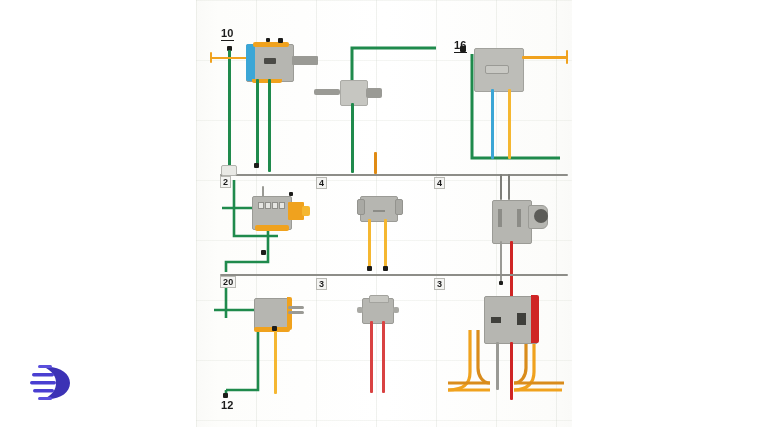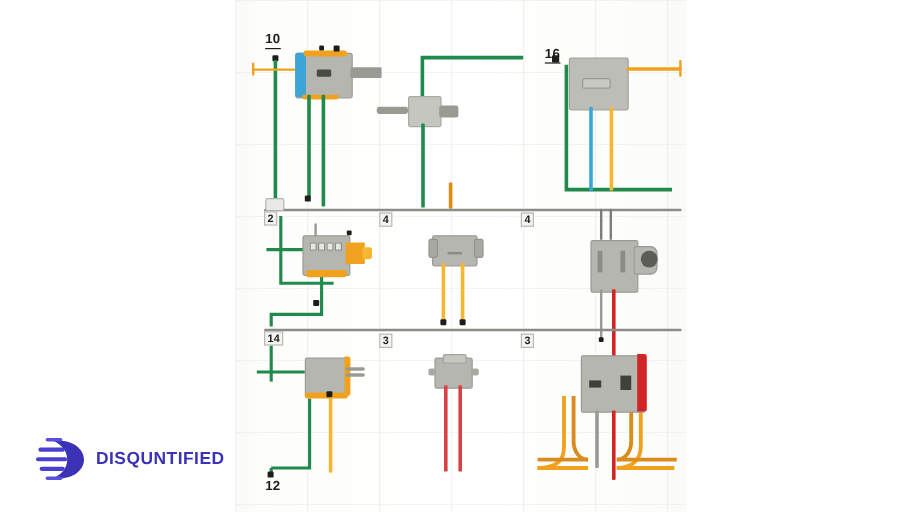--- a/index.html
+++ b/index.html
@@ -221,21 +221,21 @@
       <div class="slit" style="left:24px;top:8px;width:4px;height:18px;background:#8c8c87;"></div>
     </div>
     <div class="box" style="left:332px;top:205px;width:18px;height:22px;background:#b6b6b1;border:1px solid #9b9b96;border-radius:2px 6px 6px 2px;"></div>
     <div class="box" style="left:338px;top:209px;width:14px;height:14px;background:#5c5c58;border-radius:50%;"></div>
 
     <div class="wire w-red" style="left:314px;top:241px;width:3px;height:58px;"></div>
     <div class="wire w-gray" style="left:304px;top:241px;width:2.4px;height:44px;"></div>
     <div class="node" style="left:303px;top:281px;width:4px;height:4px;"></div>
 
     <div class="busbar" style="left:24px;top:274px;width:348px;"></div>
-    <div class="lbl boxed" style="left:24px;top:276px;">14</div>
+    <div class="lbl boxed" style="left:24px;top:276px;">20</div>
     <div class="lbl boxed" style="left:120px;top:278px;">3</div>
     <div class="lbl boxed" style="left:238px;top:278px;">3</div>
 
     <div class="box dev-gray" style="left:58px;top:298px;width:34px;height:30px;">
       <div class="box" style="left:32px;top:-2px;width:5px;height:33px;background:#f0a21e;border-radius:0 2px 2px 0;"></div>
       <div class="box" style="left:-1px;top:28px;width:36px;height:5px;background:#f0a21e;"></div>
     </div>
     <div class="box w-gray" style="left:92px;top:306px;width:16px;height:3px;"></div>
     <div class="box w-gray" style="left:92px;top:311px;width:16px;height:3px;"></div>
 
@@ -267,16 +267,15 @@
     <div class="logo-mark">
       <svg viewBox="0 0 46 38" width="46" height="38">
         <path d="M18 3 C31 3 40 10 40 19 C40 28 31 35 18 35 L14 35 C22 31 26 26 26 19 C26 12 22 7 14 3 Z" fill="#3c32b5"></path>
         <rect x="2" y="9" width="22" height="3.4" rx="1.7" fill="#4a3fd1"></rect>
         <rect x="0" y="17" width="26" height="3.4" rx="1.7" fill="#4a3fd1"></rect>
         <rect x="3" y="25" width="21" height="3.4" rx="1.7" fill="#4a3fd1"></rect>
         <rect x="8" y="1" width="14" height="3.0" rx="1.5" fill="#5b50dd"></rect>
         <rect x="8" y="33" width="14" height="3.0" rx="1.5" fill="#5b50dd"></rect>
       </svg>
     </div>
-    <div class="logo-text">DISQUNTIFIED</div>
   </div>
 
 </div>
 
 </body></html>

